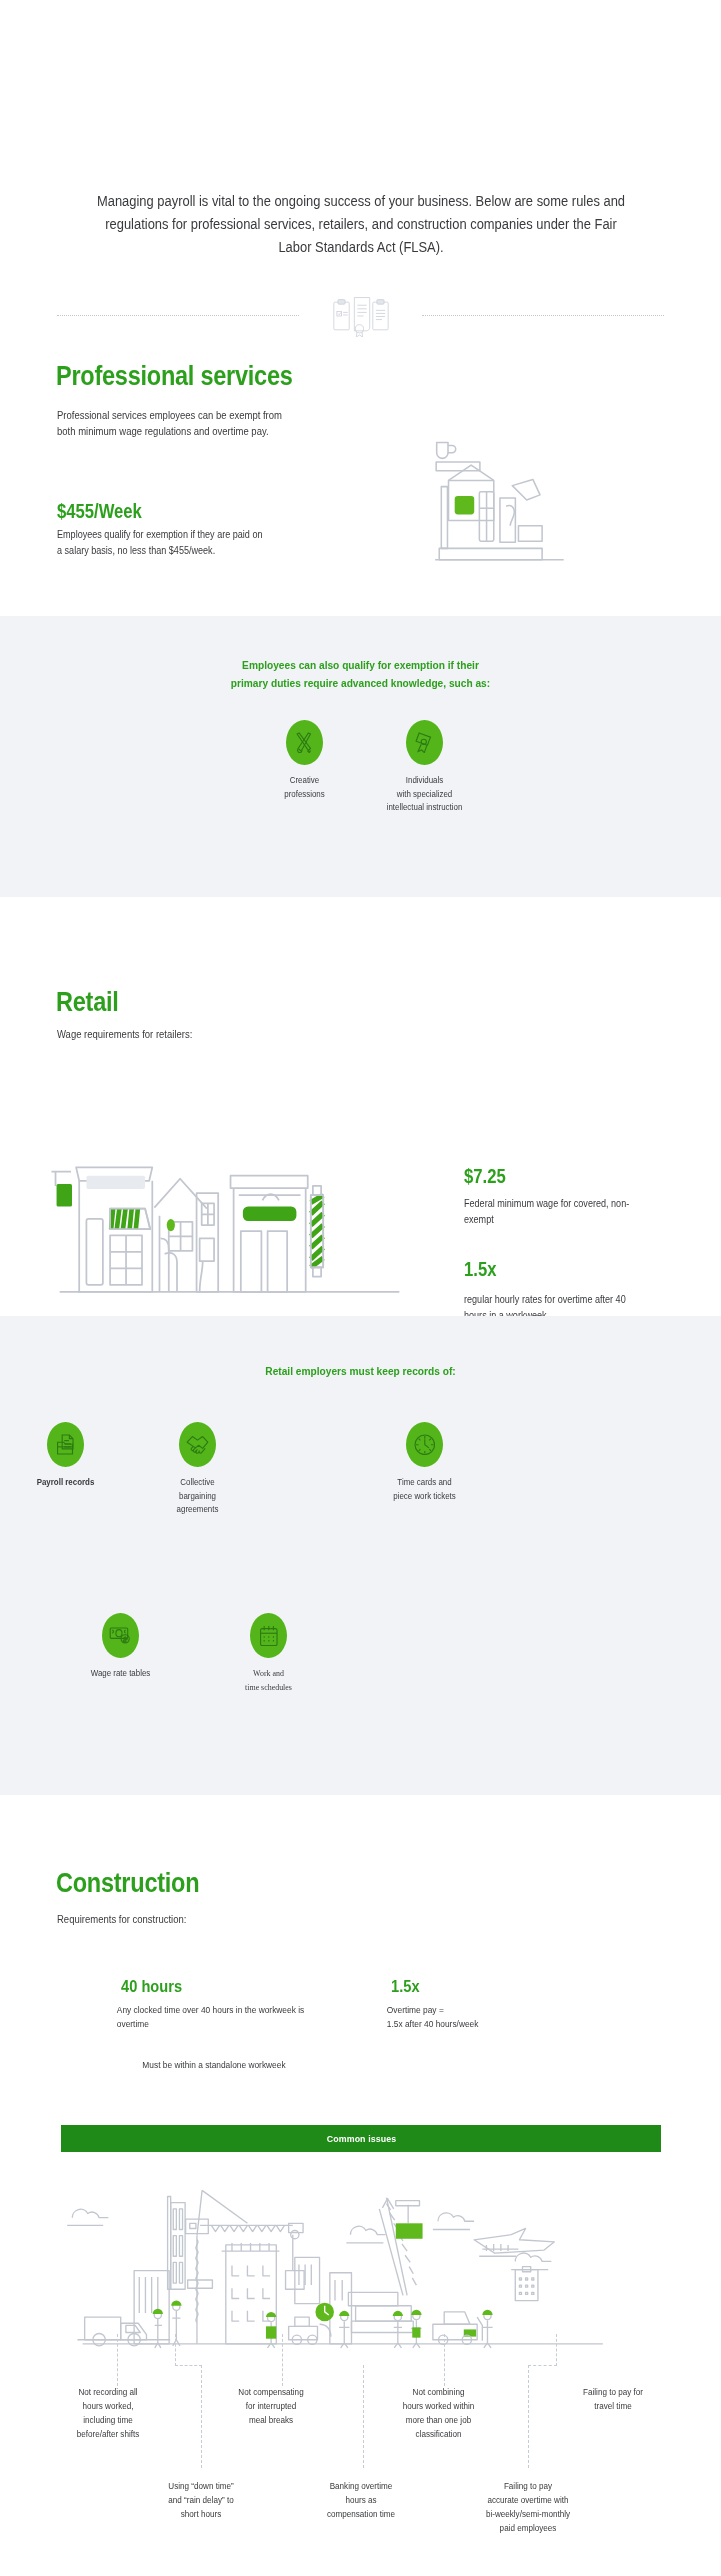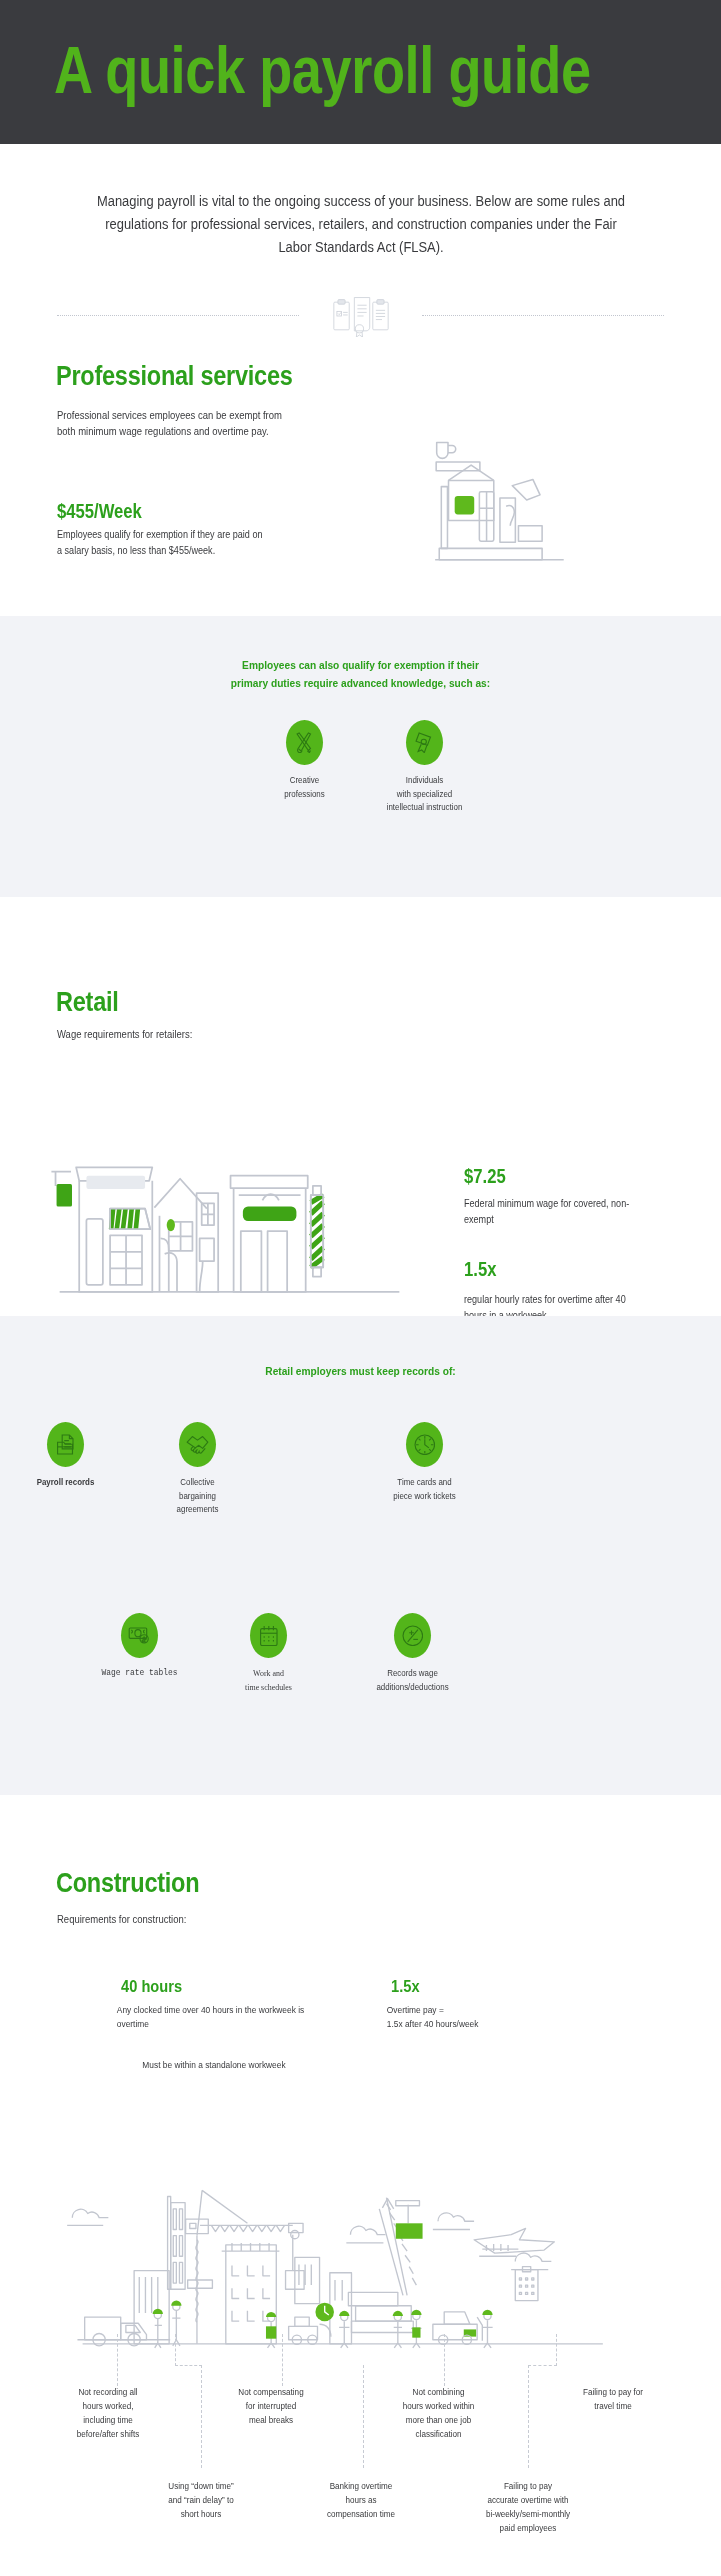--- a/index.html
+++ b/index.html
@@ -190,23 +190,20 @@
 
   
   .illus { position: absolute; }
   .illus svg { display: block; }
 </style>
 </head>
 <body>
 
 <div id="page">
 
-  <div class="masthead">
-    <div class="masthead-title">A quick payroll guide</div>
-  </div>
 
   <div class="intro">Managing payroll is vital to the ongoing success of your business. Below are some rules and regulations for professional services, retailers, and construction companies under the Fair Labor Standards Act (FLSA).</div>
 
   <div class="divider-wrap">
     <div class="divider-line left"></div>
     <div class="divider-line right"></div>
     <div class="divider-icon">
       <svg width="67" height="41" viewBox="0 0 130 80" fill="none" stroke="#ccd0d8" stroke-width="1.6">
         <rect x="12" y="12" width="30" height="54" rx="2"></rect>
         <rect x="20" y="7" width="14" height="9" rx="2" fill="#e3e6eb" stroke="#ccd0d8"></rect>
@@ -383,21 +380,21 @@
       <svg width="21.6" height="21.6" viewBox="0 0 42 42" fill="none" stroke="#2d7a13" stroke-width="2.2">
         <circle cx="21" cy="21" r="19"></circle>
         <path d="M21 4v5M21 33v5M4 21h5M33 21h5M9 9l3.5 3.5M29.5 29.5L33 33M33 9l-3.5 3.5M12.5 29.5L9 33"></path>
         <path d="M21 10v11l8 6"></path>
       </svg>
     </div>
     <div class="icon-label" style="white-space:pre-line;">Time cards and
 piece work tickets</div>
   </div>
 
-  <div class="icon-col" style="left:83px; top:1613px; width:113px;font-family:Liberation Mono, monospace;">
+  <div class="icon-col" style="left:64px; top:1613px; width:113px;">
     <div class="icon-bubble">
       <svg width="23" height="18.5" viewBox="0 0 44 36" fill="none" stroke="#2d7a13" stroke-width="2.2">
         <rect x="2" y="4" width="34" height="20" rx="2"></rect>
         <ellipse cx="19" cy="14" rx="6" ry="7"></ellipse>
         <path d="M6 8c3 1 3 4 0 6M32 8c-3 1-3 4 0 6"></path>
         <circle cx="31" cy="25" r="8"></circle>
         <path d="M31 20v10M28 23h5a2 2 0 0 1 0 4h-4a2 2 0 0 0 0 4h5"></path>
       </svg>
     </div>
     <div class="icon-label" style="white-space:pre-line;">Wage rate tables</div>
@@ -409,49 +406,40 @@
         <rect x="3" y="7" width="32" height="33" rx="3"></rect>
         <path d="M3 16h32"></path>
         <path d="M10 2v8M19 2v8M28 2v8"></path>
         <path d="M10 22v3M19 22v3M28 22v3M10 29v3M19 29v3M28 29v3"></path>
       </svg>
     </div>
     <div class="icon-label" style="white-space:pre-line;">Work and
 time schedules</div>
   </div>
 
-  <div class="icon-col" style="left:356px; top:1613px; width:113px;">
-    <div class="icon-bubble">
-      <svg width="21.6" height="21.6" viewBox="0 0 42 42" fill="none" stroke="#2d7a13" stroke-width="2.2">
-        <circle cx="21" cy="21" r="19"></circle>
-        <path d="M31 9L11 33"></path>
-        <path d="M14 15h9M18.5 10.5v9"></path>
-        <path d="M22 28h9"></path>
-      </svg>
-    </div>
-    <div class="icon-label" style="white-space:pre-line;">Records wage
-additions/deductions</div>
-  </div>
 
   <div class="sec-head" style="left:56px; top:1868px;">Construction</div>
   <div class="sec-sub" style="left:57px; top:1911px; width:268px;">Requirements for construction:</div>
 
   <div class="con-stat" style="left:106px; top:1976px; width:216px;">
     <div class="con-num">40 hours</div>
     <div class="con-body">Any clocked time over 40 hours in the workweek is overtime</div>
   </div>
 
   <div class="con-stat" style="left:376px; top:1976px; width:216px;">
     <div class="con-num">1.5x</div>
     <div class="con-body" style="white-space:pre-line;">Overtime pay =
 1.5x after 40 hours/week</div>
   </div>
 
   <div class="con-note" style="left:106px; top:2058px; width:216px;">Must be within a standalone workweek</div>
 
+  <div class="issues-bar">
+    <span>Common issues</span>
+  </div>
 
   <div class="illus" style="left:62px; top:2179px;">
     <svg width="546" height="170" viewBox="0 0 1060 330" fill="none" stroke="#c2c6cf" stroke-width="2.6" stroke-linejoin="round">
       <path d="M40 320h1010"></path>
 
       <path d="M20 75a16 16 0 0 1 30-8 14 14 0 0 1 22 8h18"></path>
       <path d="M10 90h70"></path>
       <path d="M560 108a16 16 0 0 1 30-8 14 14 0 0 1 22 8h16"></path>
       <path d="M552 124h72"></path>
       <path d="M730 82a16 16 0 0 1 30-8 14 14 0 0 1 22 8h18"></path>

